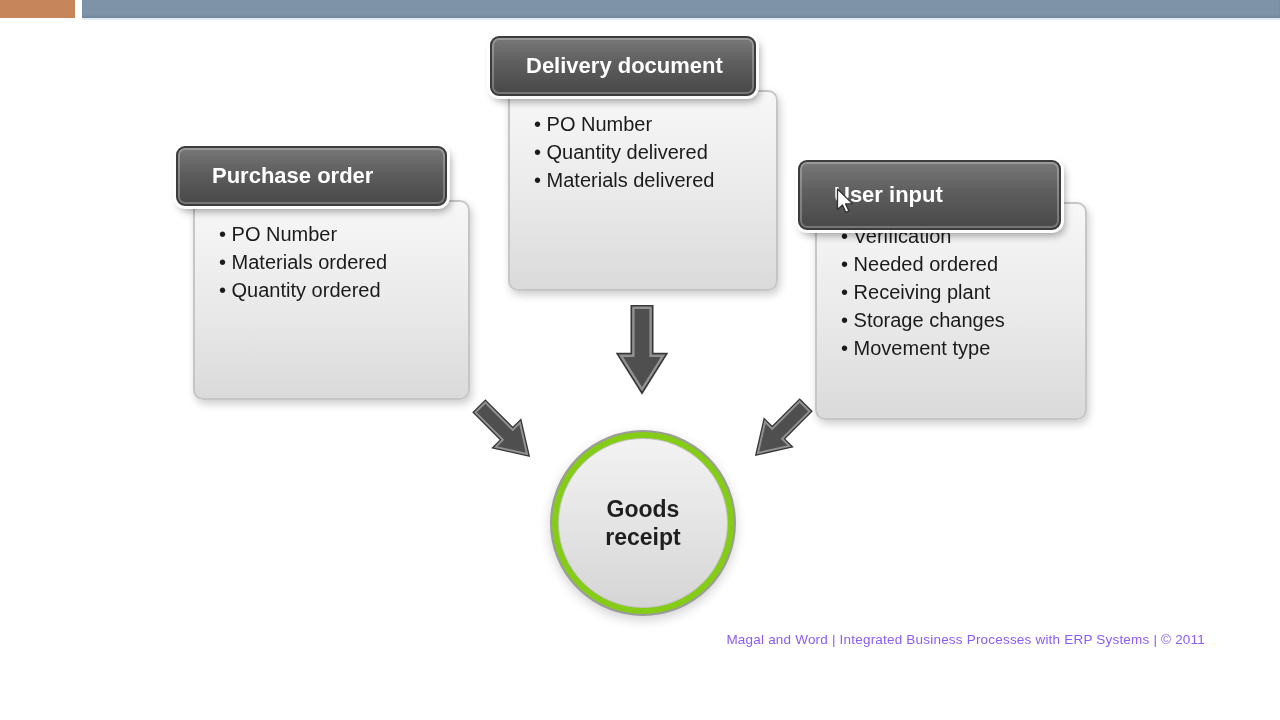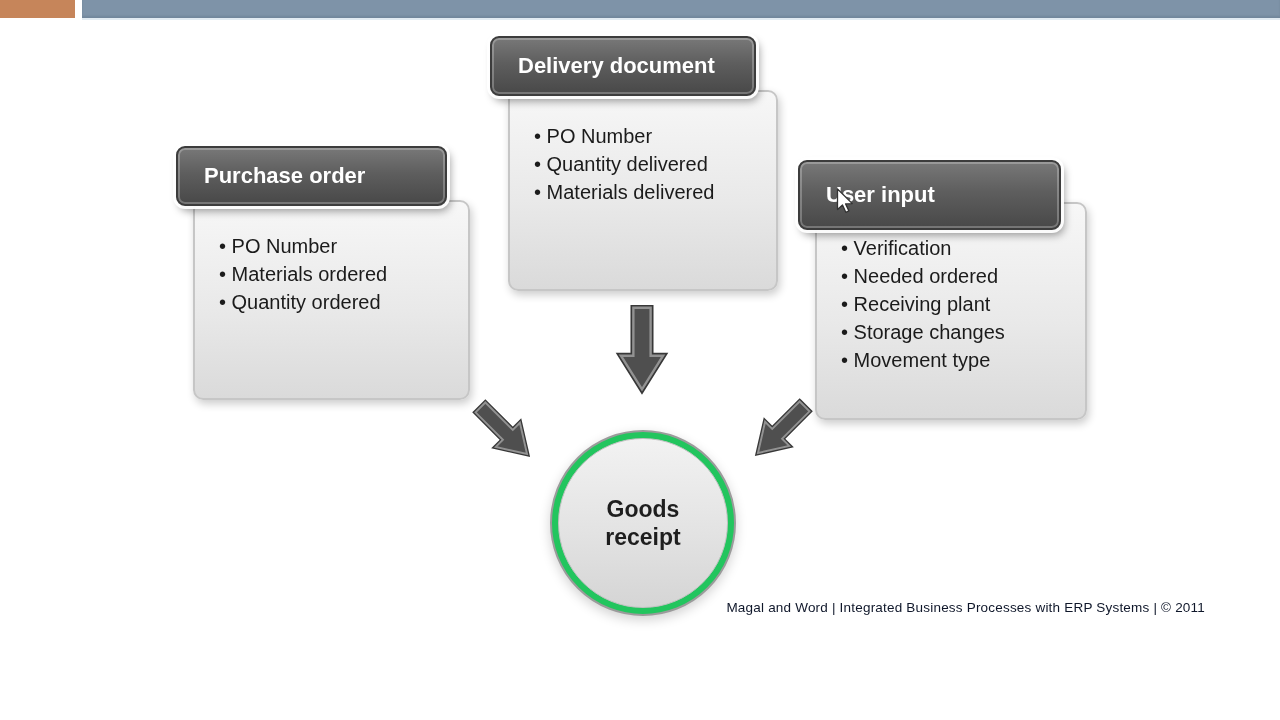--- a/index.html
+++ b/index.html
@@ -33,21 +33,21 @@
     background: linear-gradient(180deg, #787878 0%, #5e5e5e 45%, #484848 100%);
     border: 2px solid #3c3c3c;
     box-shadow: 0 0 0 3px rgba(255,255,255,0.95),
                 3px 5px 9px rgba(0,0,0,0.40),
                 inset 0 0 0 2px rgba(255,255,255,0.25);
     color: #ffffff;
     font-size: 22px;
     font-weight: bold;
     display: flex;
     align-items: center;
-    padding-left: 26px;
+    padding-left: 34px;
     z-index: 3;
   }
   .hdr-purchase { left: 176px; top: 146px; width: 271px; height: 60px; }
   .hdr-delivery { left: 490px; top: 36px;  width: 266px; height: 60px; }
   .hdr-user     { left: 798px; top: 160px; width: 263px; height: 70px; }
   
   .box-body {
     position: absolute;
     box-sizing: border-box;
     border-radius: 10px;
@@ -55,39 +55,39 @@
     border: 2px solid #c6c6c6;
     box-shadow: 2px 4px 8px rgba(0,0,0,0.20);
     z-index: 2;
   }
   .bod-purchase { left: 193px; top: 200px; width: 277px; height: 200px; }
   .bod-delivery { left: 508px; top: 90px;  width: 270px; height: 201px; }
   .bod-user     { left: 815px; top: 202px; width: 272px; height: 218px; }
   .box-list {
     list-style: none;
     margin: 0;
-    padding: 30px 8px 0 24px;
+    padding: 18px 8px 0 24px;
     font-size: 20px;
     line-height: 28px;
     color: #1b1b1b;
     white-space: nowrap;
   }
   
   .arrow { position: absolute; z-index: 1; }
   .arrow-center { left: 615px; top: 302px; }
   .arrow-left   { left: 482px; top: 393px; transform: rotate(-45deg); }
   .arrow-right  { left: 759px; top: 392px; transform: rotate(45deg); }
   
   .node-outer {
     position: absolute;
     left: 550px; top: 430px;
     width: 186px; height: 186px;
     box-sizing: border-box;
     border-radius: 50%;
-    background: #22c55e;
+    background: #84cc16;
     border: 2px solid #9b9b9b;
     box-shadow: 0 4px 12px rgba(0,0,0,0.18), 0 0 0 4px rgba(255,255,255,0.9);
     display: flex;
     align-items: center;
     justify-content: center;
     z-index: 2;
   }
   .node-inner {
     width: 170px; height: 170px;
     box-sizing: border-box;
@@ -100,24 +100,24 @@
     justify-content: center;
     font-size: 23px;
     font-weight: bold;
     line-height: 28px;
     color: #1e1e1e;
     text-align: center;
   }
   
   .citation {
     position: absolute;
-    right: 75px; top: 600px;
+    right: 75px; top: 632px;
     font-size: 13.5px;
     letter-spacing: 0.2px;
-    color: #0f172a;
+    color: #8b5cf6;
     text-align: center;
   }
   
   .cursor { position: absolute; left: 835px; top: 188px; z-index: 5; }
 </style>
 </head>
 <body>
 
 <div class="stage">
 

